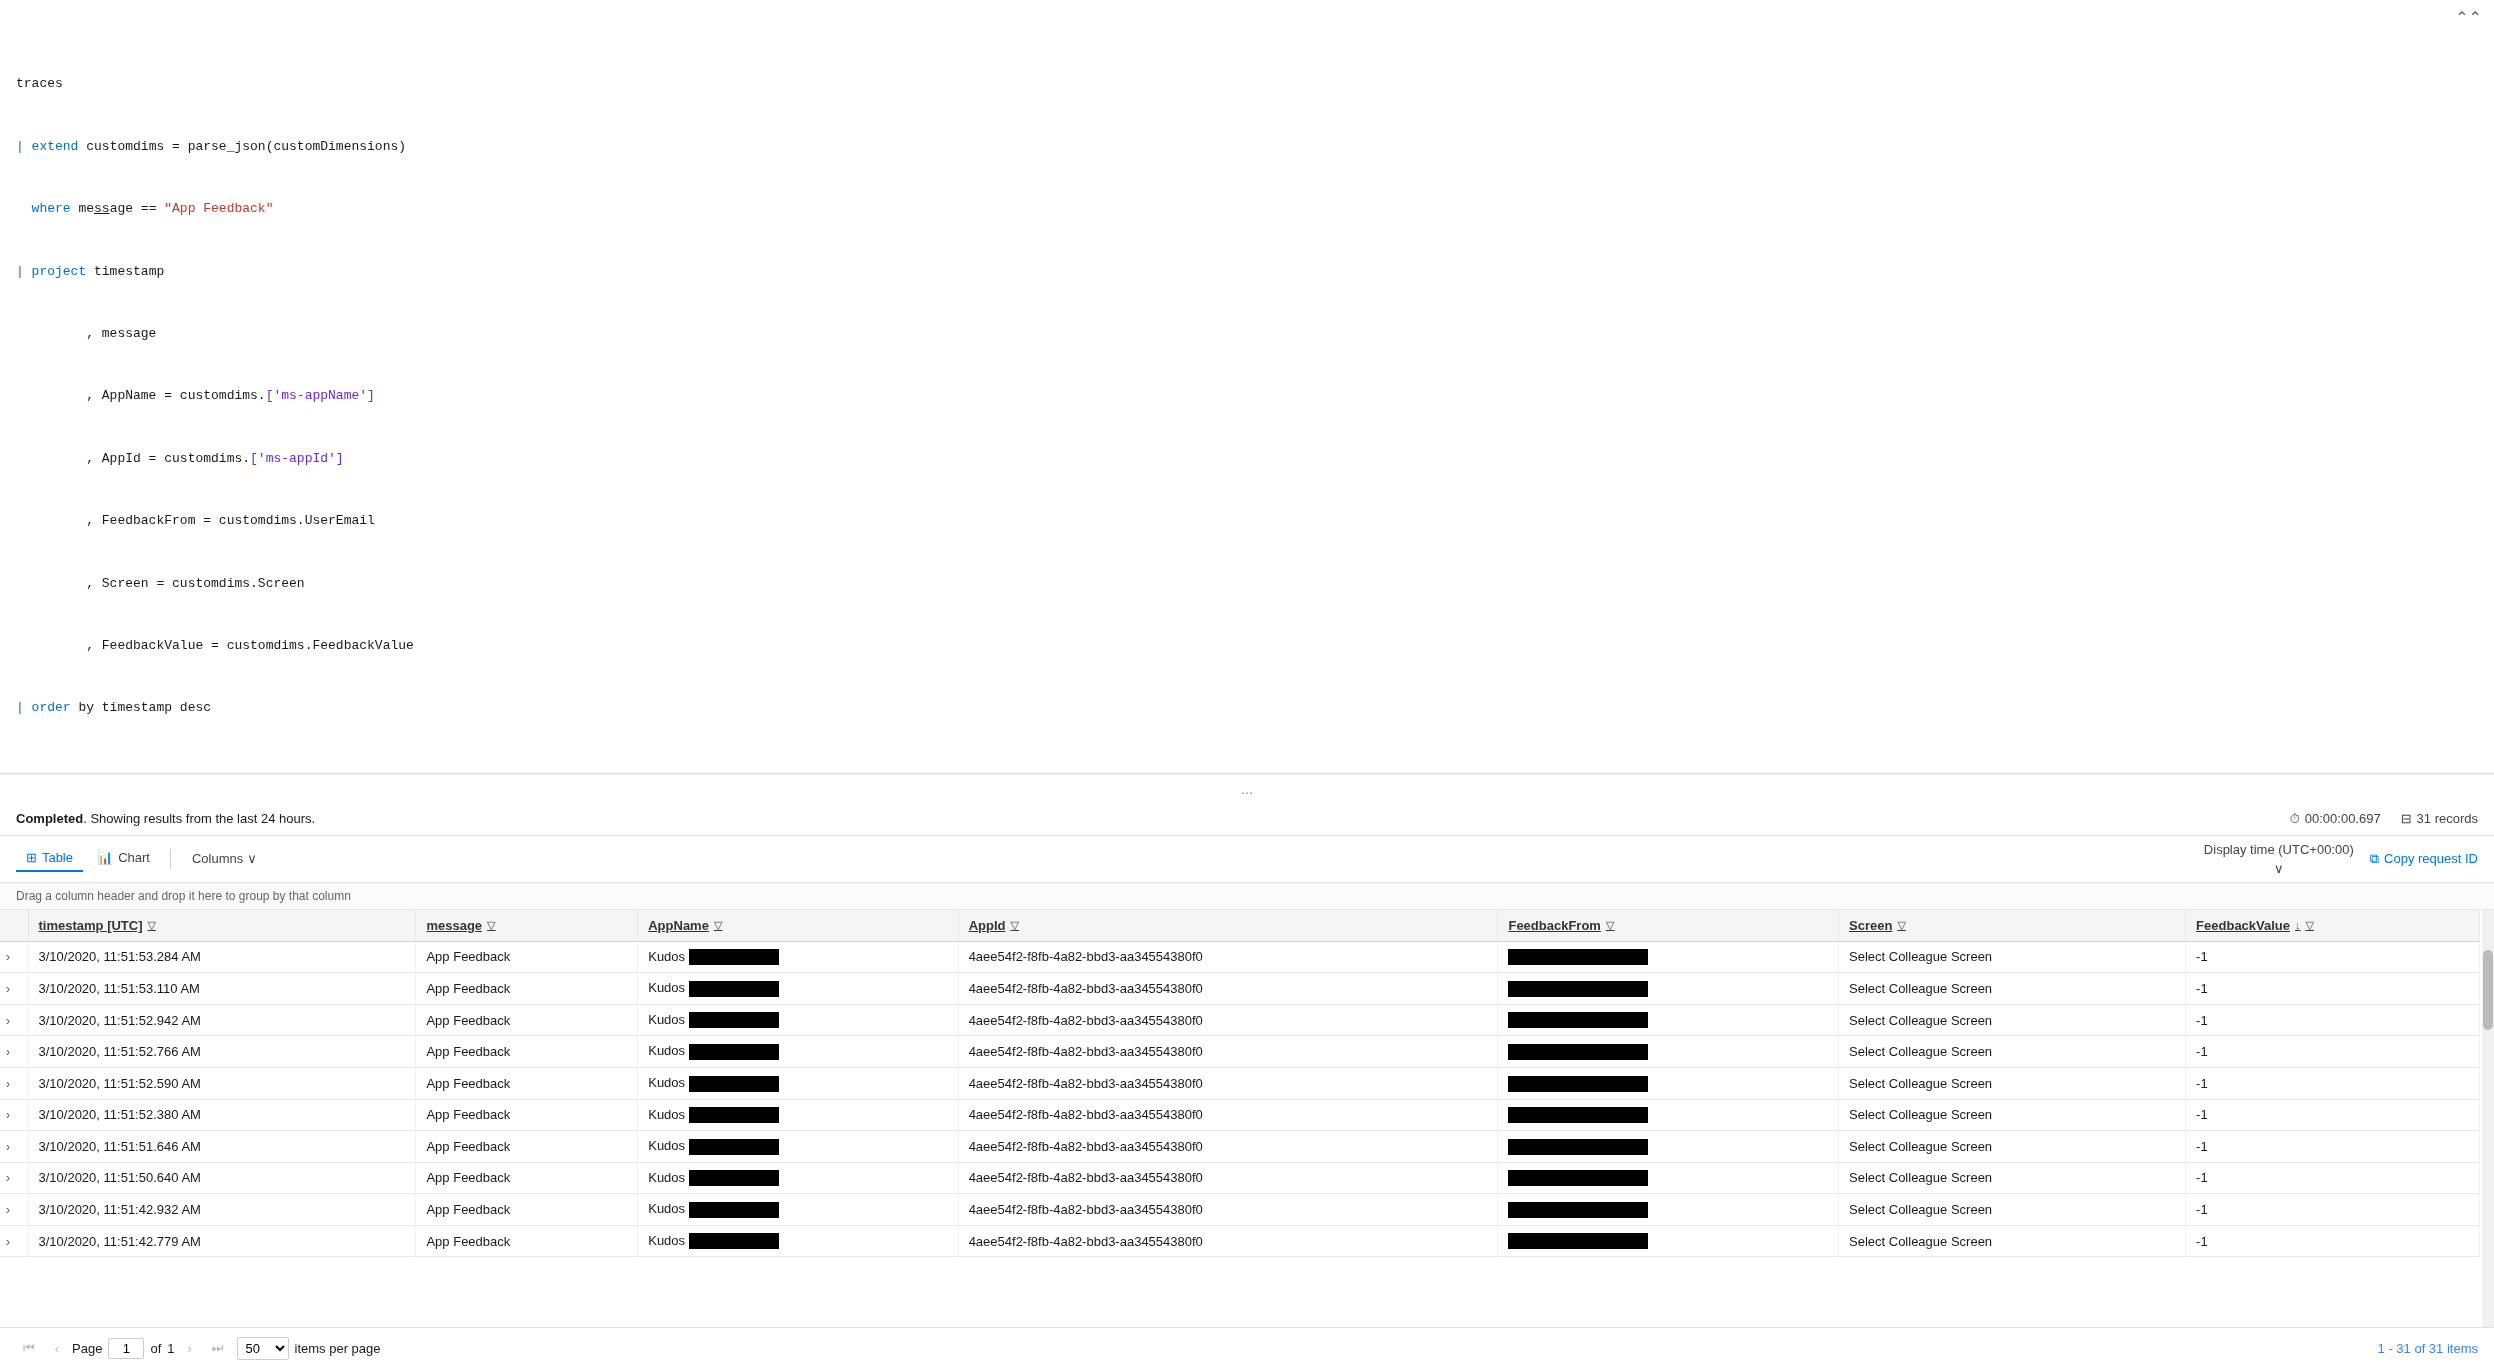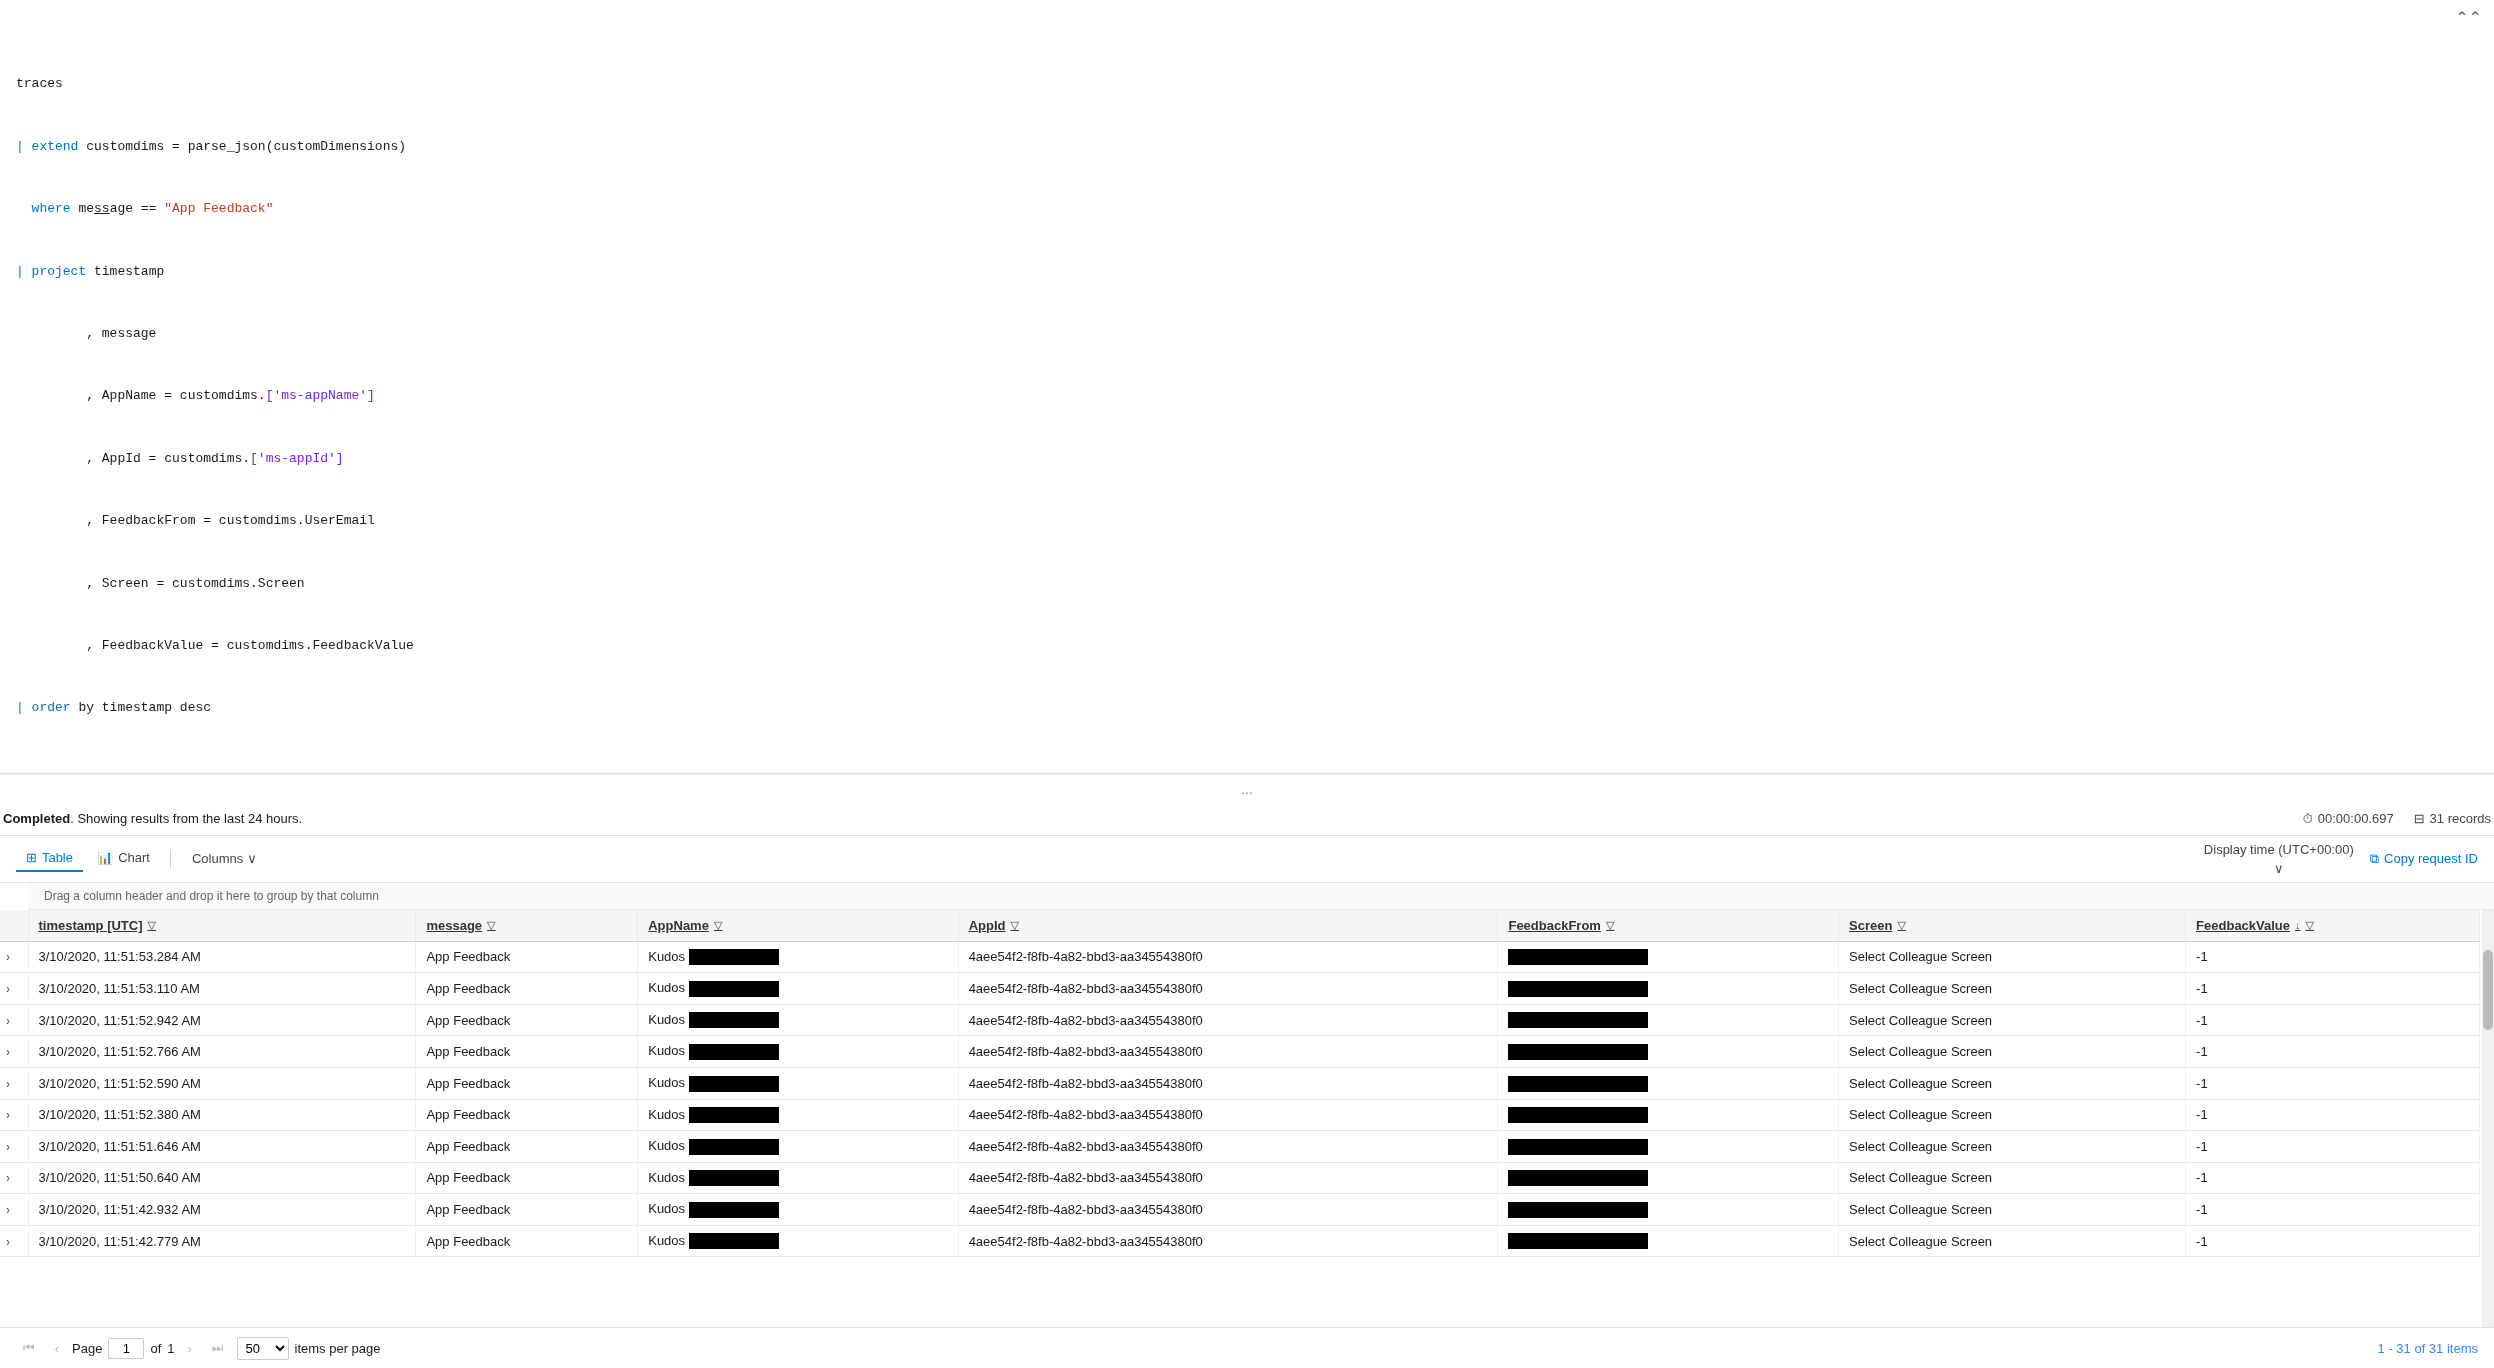--- a/index.html
+++ b/index.html
@@ -46,21 +46,21 @@
       color: #888;
       font-size: 14px;
       border-top: 1px solid #f0f0f0;
     }
 
     
     .results-bar {
       display: flex;
       align-items: center;
       justify-content: space-between;
-      padding: 8px 3px;
+      padding: 8px 16px;
       border-bottom: 1px solid #e0e0e0;
       background: #fff;
     }
     .results-status {
       font-size: 13px;
       color: #1a1a1a;
     }
     .results-status strong { font-weight: 600; }
     .results-meta {
       display: flex;
@@ -151,21 +151,20 @@
       color: #0078d4;
     }
 
     
     .drag-hint {
       padding: 6px 16px;
       font-size: 12px;
       color: #666;
       background: #fafafa;
       border-bottom: 1px solid #e8e8e8;
-      margin-left: 28px;
     }
     .data-table {
       width: 100%;
       border-collapse: collapse;
       font-size: 13px;
     }
     .data-table thead tr {
       background: #f5f5f5;
       border-bottom: 1px solid #d0d0d0;
     }

